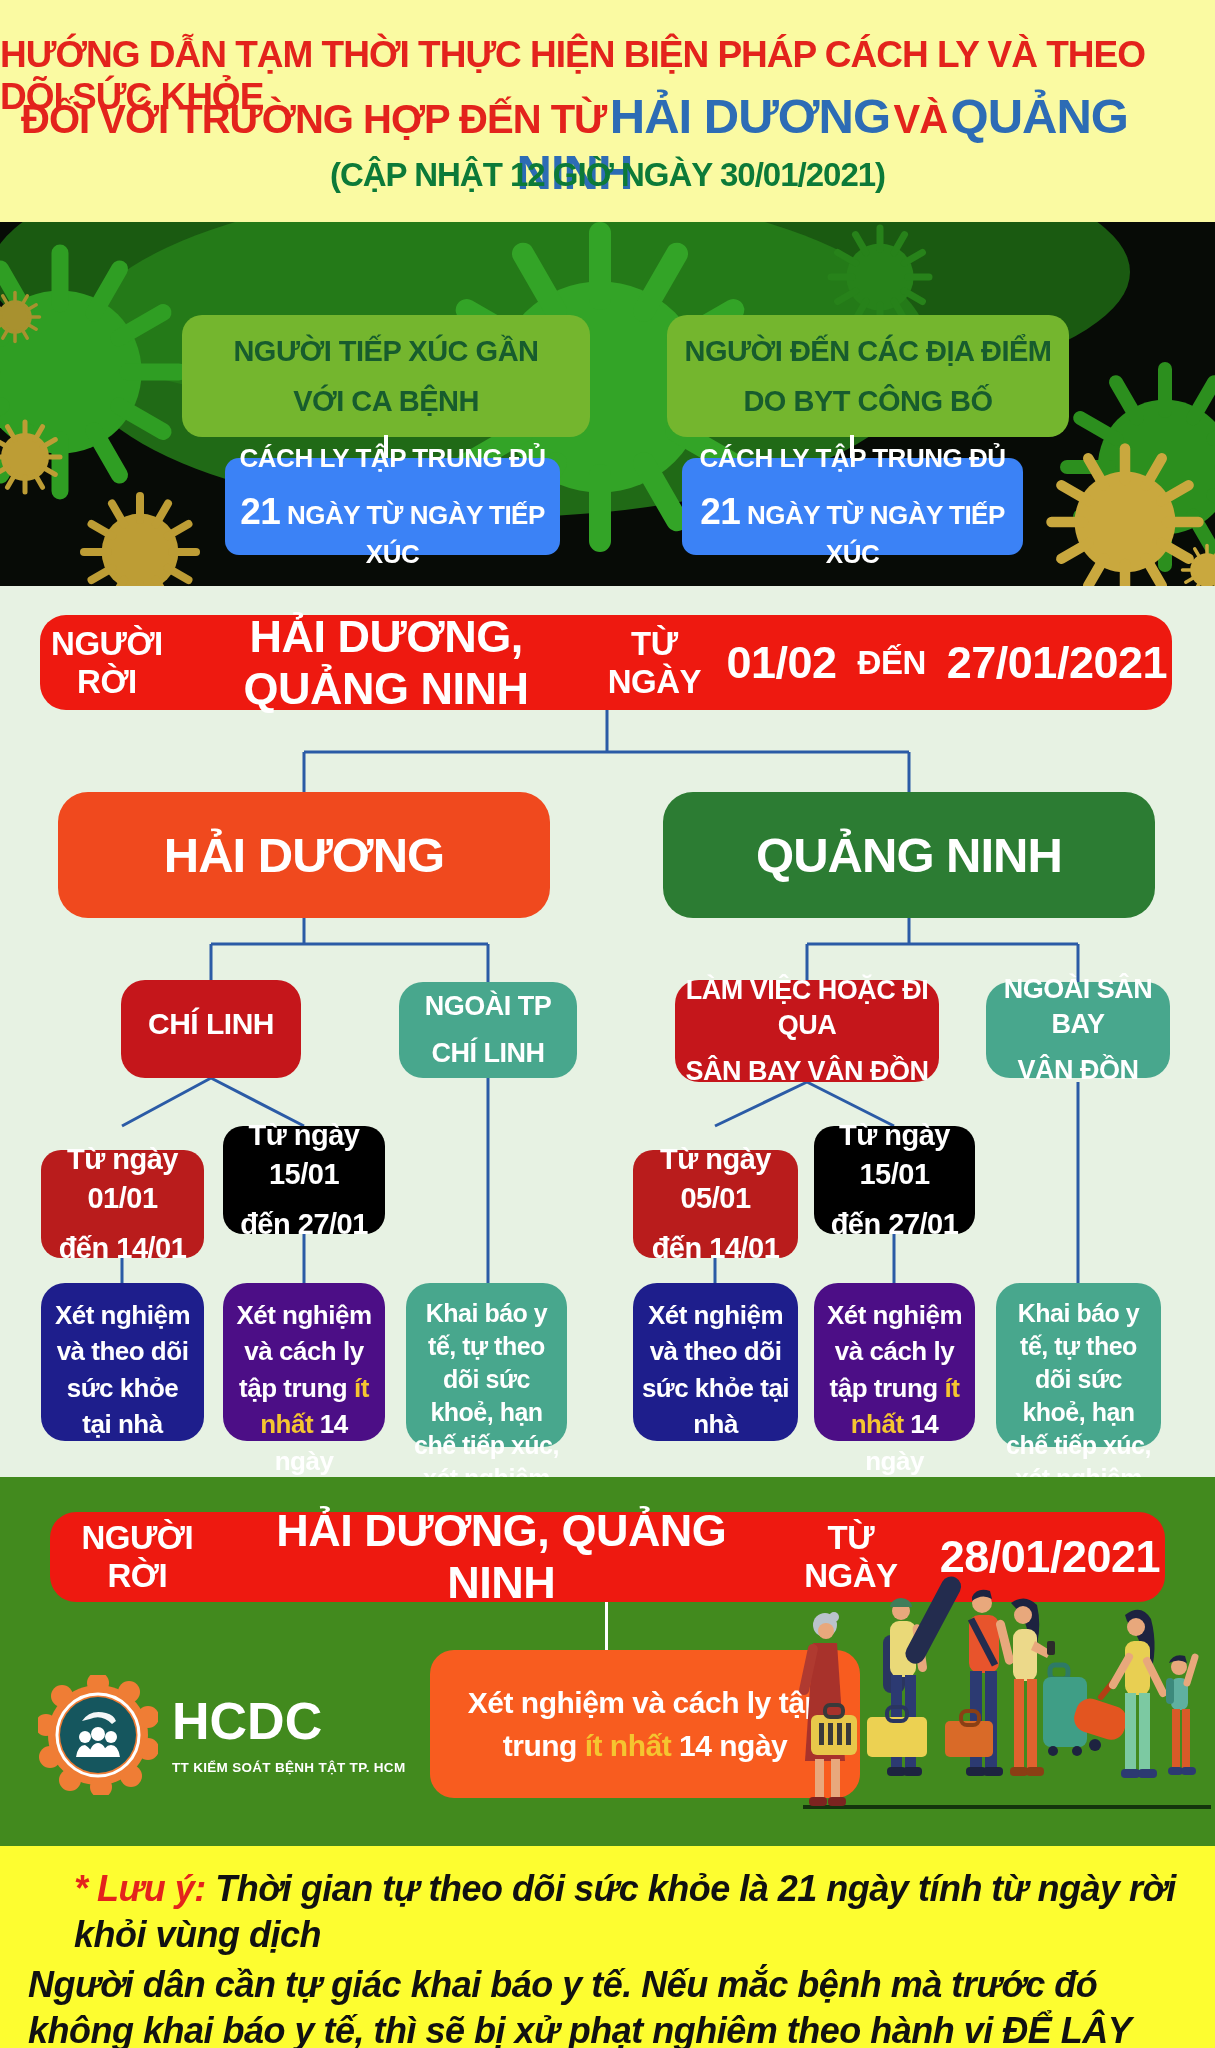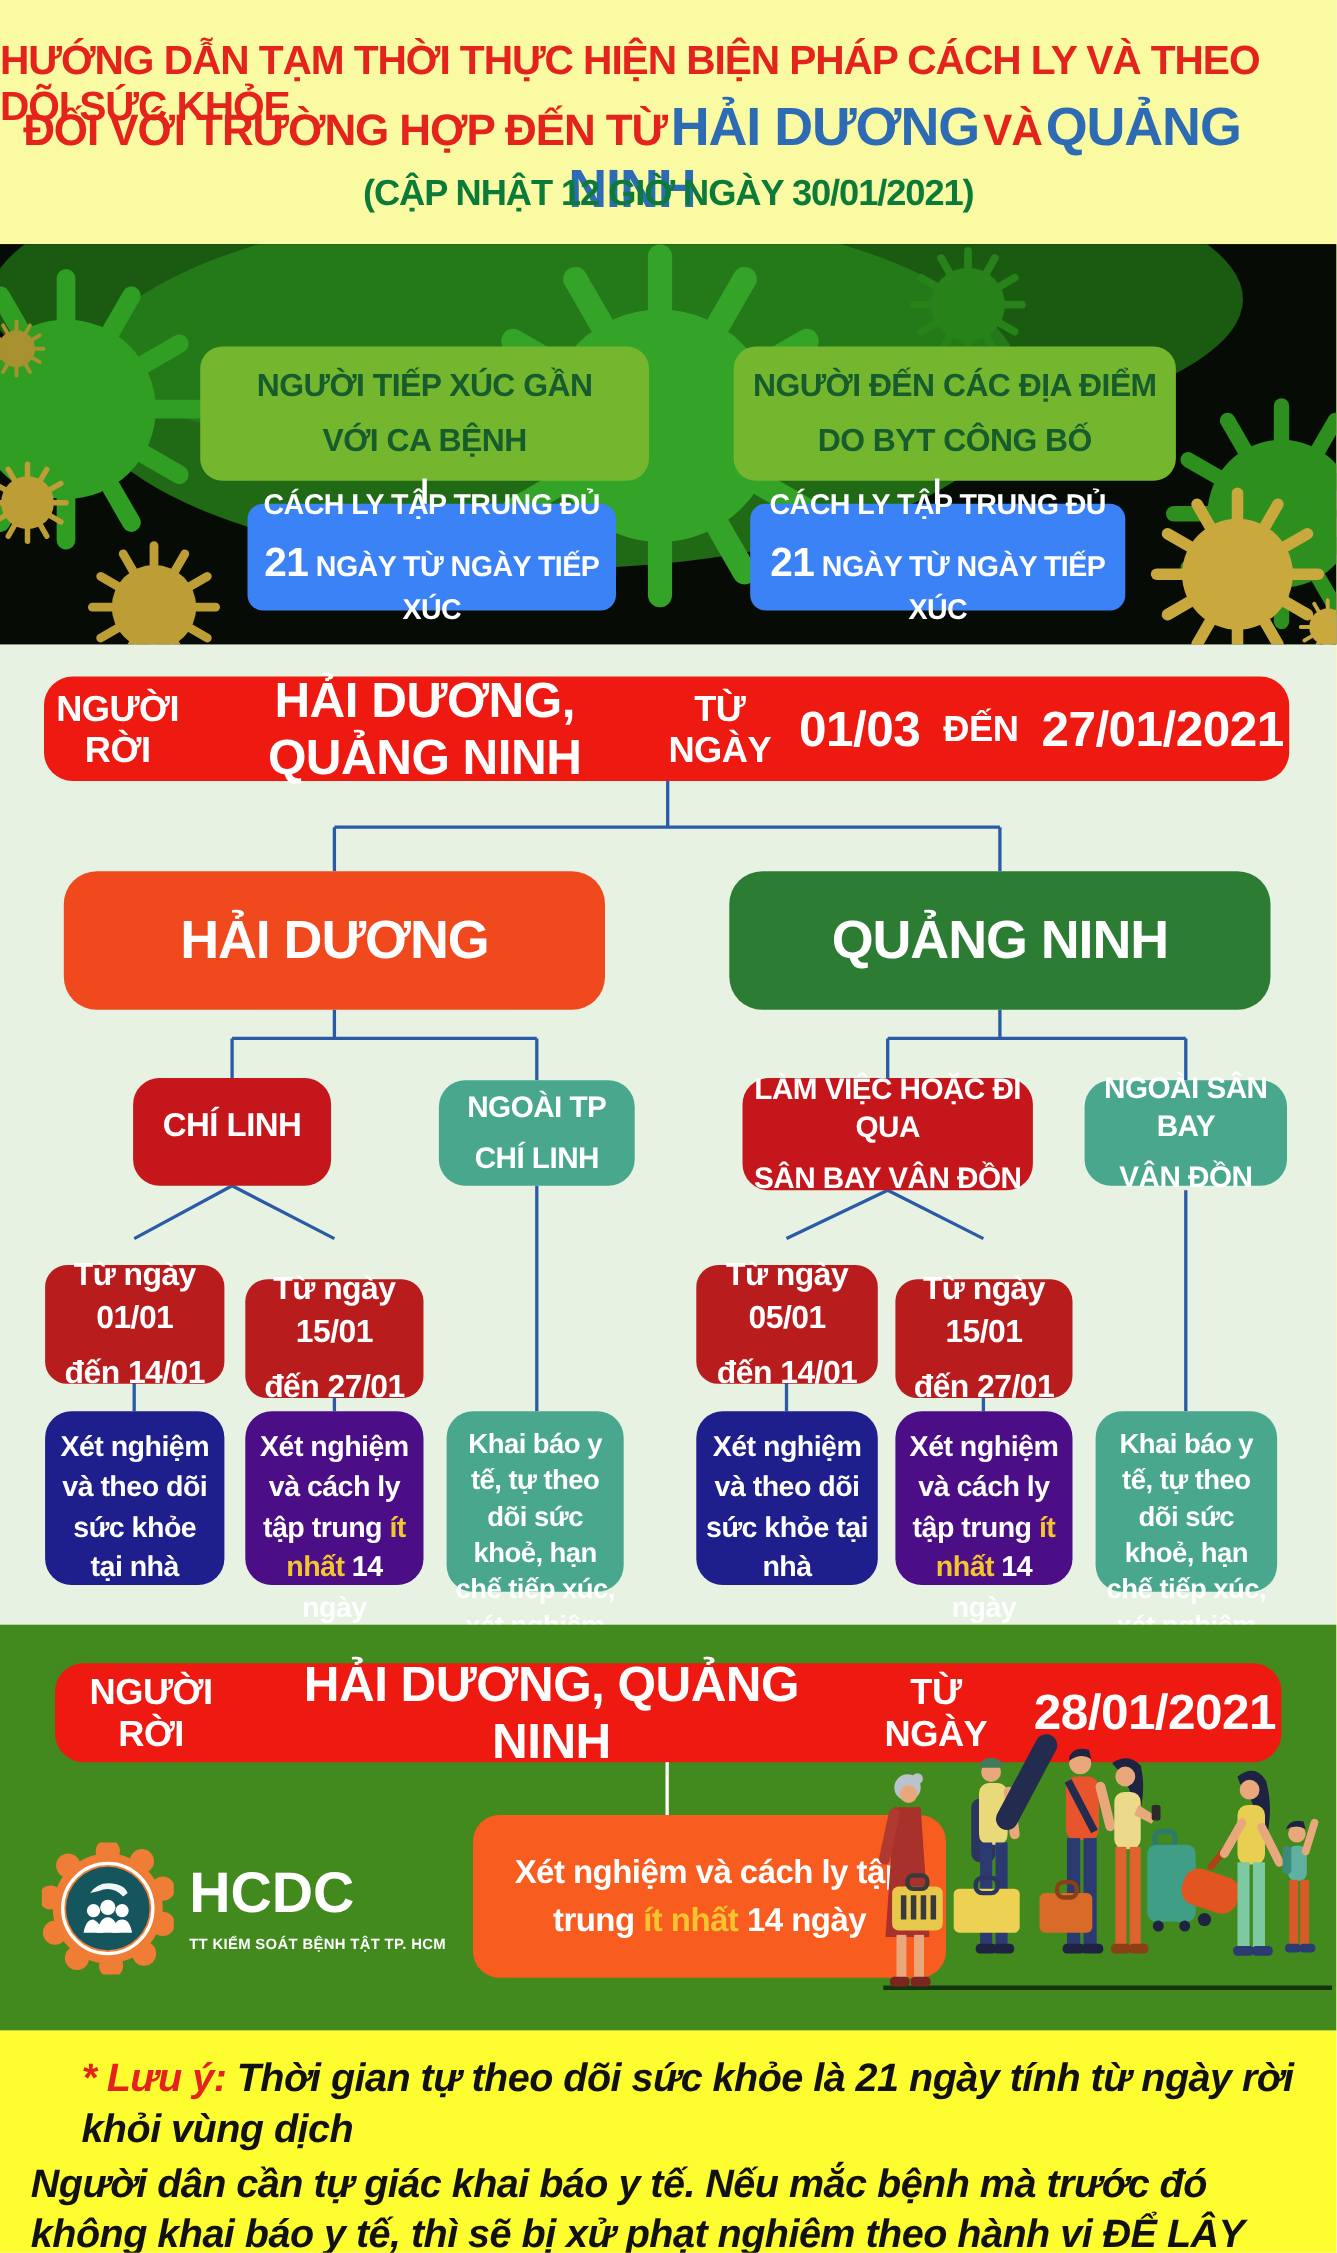--- a/index.html
+++ b/index.html
@@ -38,21 +38,21 @@
   .prov-hd{left:58px;top:206px;width:492px;height:126px;background:#f0491e;}
   .prov-qn{left:663px;top:206px;width:492px;height:126px;background:#2c7c33;}
   .area{border-radius:24px;color:#fff;font-weight:bold;flex-direction:column;line-height:1.3;letter-spacing:-0.5px;}
   .area-red{background:#c5161b;}
   .area-teal{background:#48a78d;}
   .a1{left:121px;top:394px;width:180px;height:98px;font-size:30px;}
   .a2{left:399px;top:396px;width:178px;height:96px;font-size:27px;}
   .a3{left:675px;top:394px;width:264px;height:102px;font-size:27px;}
   .a4{left:986px;top:396px;width:184px;height:96px;font-size:27px;}
   .period{border-radius:20px;color:#fff;font-weight:bold;font-size:29px;flex-direction:column;line-height:1.35;top:540px;height:108px;letter-spacing:-0.5px;}
-  .p-navy{background:#b91c1c;margin-top:24px;} .p-purple{background:#b91c1c;margin-top:37px;}
+  .p-navy{background:#b91c1c;margin-top:24px;} .p-purple{background:#000000;}
   .pd1{left:41px;width:163px;} .pd2{left:223px;width:162px;}
   .pd3{left:633px;width:165px;} .pd4{left:814px;width:161px;}
   .outcome{border-radius:24px;color:#fff;font-weight:bold;font-size:26px;line-height:1.4;top:697px;height:158px;text-align:center;padding:14px 8px;box-sizing:border-box;display:flex;align-items:flex-start;justify-content:center;letter-spacing:-0.5px;}
   .o-navy{background:#1e1e8c;} .o-purple{background:#4c0e86;}
   .o-teal{background:#48a78d;font-size:25px;height:164px;line-height:1.32;}
   .oc1{left:41px;width:163px;} .oc2{left:223px;width:162px;} .oc3{left:406px;width:161px;}
   .oc4{left:633px;width:165px;} .oc5{left:814px;width:161px;} .oc6{left:996px;width:165px;}
   .hl{color:#f5c530;}
 
   
@@ -152,21 +152,21 @@
         <path d="M807 496 L715 540 M807 496 L894 540"></path>
         <path d="M122 648 V697 M304 648 V697 M488 492 V697"></path>
         <path d="M715 648 V697 M894 648 V697 M1078 496 V697"></path>
       </g>
     </svg>
 
     <div class="abs ctr banner banner1">
       <span class="sm">NGƯỜI RỜI</span>
       <span class="lg">HẢI DƯƠNG, QUẢNG NINH</span>
       <span class="sm">TỪ NGÀY</span>
-      <span class="lg">01/03</span>
+      <span class="lg">01/02</span>
       <span class="sm">ĐẾN</span>
       <span class="lg">27/01/2021</span>
     </div>
 
     <div class="abs ctr prov prov-hd">HẢI DƯƠNG</div>
     <div class="abs ctr prov prov-qn">QUẢNG NINH</div>
 
     <div class="abs ctr area area-red a1">
       <span>CHÍ LINH</span>
       <span></span>

